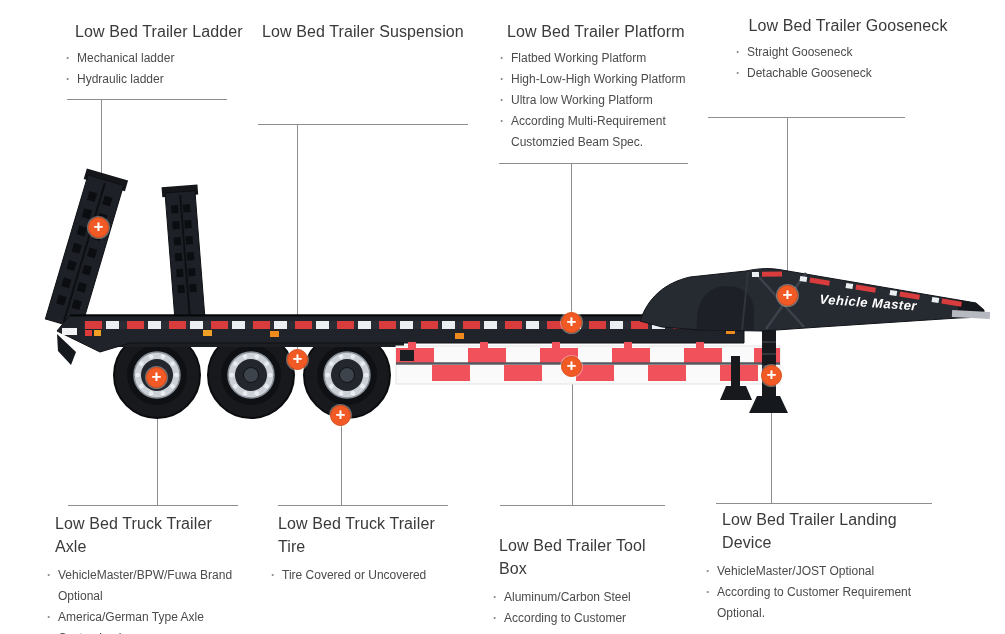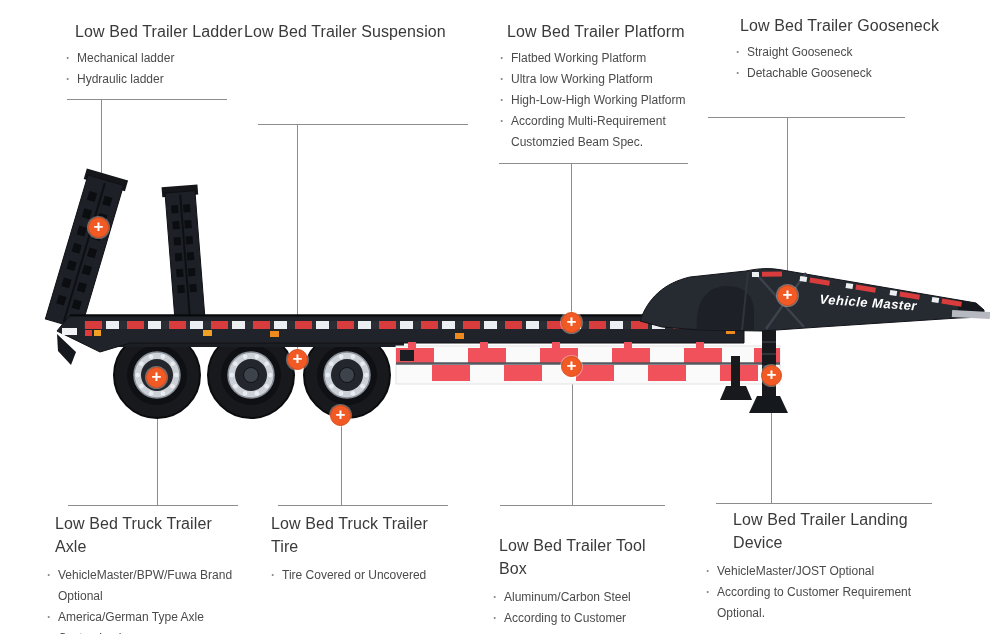--- a/index.html
+++ b/index.html
@@ -15,34 +15,34 @@
   .callout ul{list-style:none;margin:6px 0 0 0;padding:0;}
   .callout li{
     position:relative;padding-left:11px;font-size:12px;line-height:21px;color:#4b4b4b;
   }
   .callout li::before{
     content:"·";position:absolute;left:0;top:0;color:#8a8a8a;font-weight:700;
   }
   
   #co-ladder    {left:66px;  top:20px;  width:200px;}
   #co-ladder h3 {margin-left:9px;}
-  #co-suspension{left:236px; top:20px;  width:228px;}
+  #co-suspension{left:254px; top:20px;  width:228px;}
   #co-suspension h3{margin-left:8px;}
   #co-platform  {left:500px; top:20px;  width:205px;}
   #co-platform h3{margin-left:7px;}
   #co-gooseneck {left:736px; top:14px;  width:220px;}
-  #co-gooseneck h3{margin-left:4px;}
+  #co-gooseneck h3{margin-left:4px;text-align:center;}
   #co-axle      {left:47px;  top:512px; width:192px;}
   #co-axle h3   {margin-left:8px;}
   #co-tire      {left:271px; top:512px; width:186px;}
-  #co-tire h3   {}
+  #co-tire h3   {margin-left:7px;}
   #co-toolbox   {left:493px; top:534px; width:176px;}
   #co-toolbox h3{margin-left:6px;}
   #co-landing   {left:706px; top:508px; width:240px;}
-  #co-landing h3{margin-left:27px;}
+  #co-landing h3{margin-left:16px;}
   .callout ul{margin-top:7px;}
   #co-ladder ul,#co-suspension ul,#co-platform ul,#co-gooseneck ul{margin-top:5px;}
 
   
   #diagram{position:absolute;left:0;top:0;width:1005px;height:634px;}
 
   
   .hs{
     position:absolute;width:21px;height:21px;border-radius:50%;
     background:#f15a24;border:1px solid #d94c1a;box-sizing:border-box;
@@ -258,22 +258,22 @@
   </div>
 
   <div class="callout" id="co-suspension">
     <h3>Low Bed Trailer Suspension</h3>
   </div>
 
   <div class="callout" id="co-platform">
     <h3>Low Bed Trailer Platform</h3>
     <ul>
       <li>Flatbed Working Platform</li>
+      <li>High-Low-High Working Platform</li>
       <li>Ultra low Working Platform</li>
-      <li>High-Low-High Working Platform</li>
       <li>According Multi-Requirement Customzied Beam Spec.</li>
     </ul>
   </div>
 
   <div class="callout" id="co-gooseneck">
     <h3>Low Bed Trailer Gooseneck</h3>
     <ul>
       <li>Straight Gooseneck</li>
       <li>Detachable Gooseneck</li>
     </ul>

